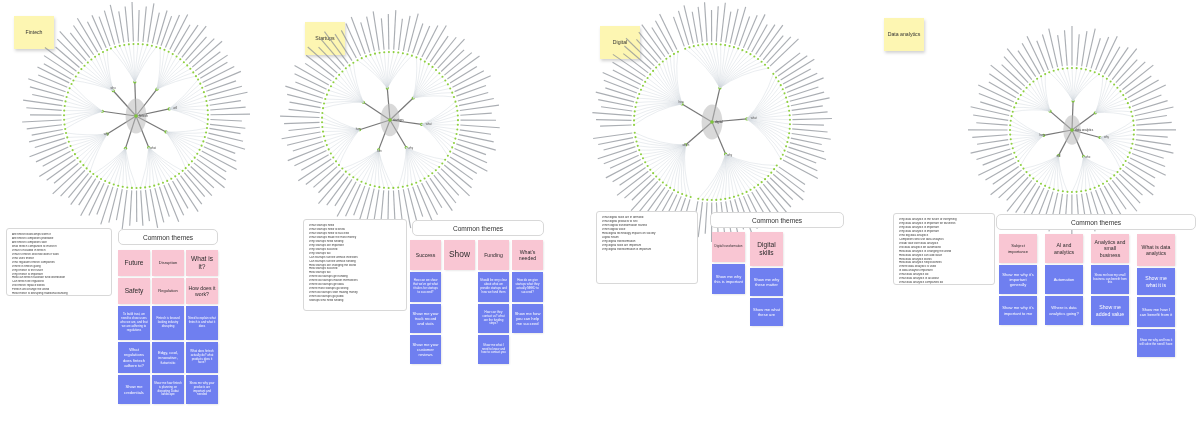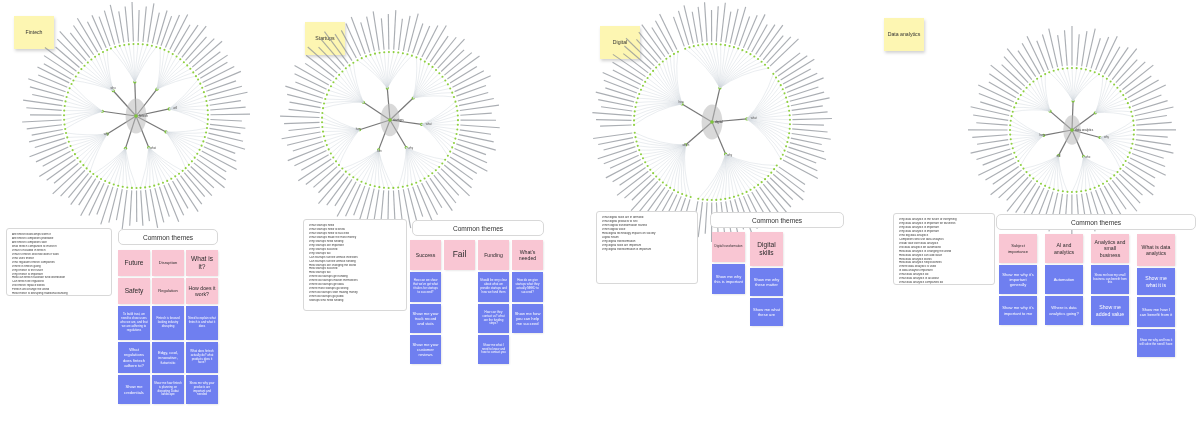--- a/index.html
+++ b/index.html
@@ -777,21 +777,21 @@
       </ul>
     </div>
     <div class="themes-header" style="left: 412px; top: 220px; width: 132px; height: 16px;">Common themes</div>
     <div class="col" style="left: 410px; top: 240px; width: 31px;">
       <div class="note pink sz-md" style="height: 30px;">Success</div>
       <div class="note blue sz-xs gapv" style="height: 30px;">How can we show that we've got what it takes for startups to succeed?</div>
       <div class="note blue sz-sm gapv" style="height: 29px;">Show me your track record and stats</div>
       <div class="note blue sz-sm gapv" style="height: 29px;">Show me your customer reviews</div>
     </div>
     <div class="col" style="left: 444px; top: 240px; width: 31px;">
-      <div class="note pink sz-xl" style="height: 30px;">Fail</div>
+      <div class="note pink sz-xl" style="height: 30px;">Show</div>
     </div>
     <div class="col" style="left: 478px; top: 240px; width: 31px;">
       <div class="note pink sz-md" style="height: 30px;">Funding</div>
       <div class="note blue sz-xs gapv" style="height: 30px;">Should be very clear about what we provide startups and how we fund them</div>
       <div class="note blue sz-xs gapv" style="height: 29px;">How can they contact us? what are the funding steps?</div>
       <div class="note blue sz-xs gapv" style="height: 29px;">Show me what I need to know and how to contact you</div>
     </div>
     <div class="col" style="left: 512px; top: 240px; width: 31px;">
       <div class="note pink sz-md" style="height: 30px;">What's needed</div>
       <div class="note blue sz-xs gapv" style="height: 30px;">How do we give startups what they actually NEED to succeed?</div>

